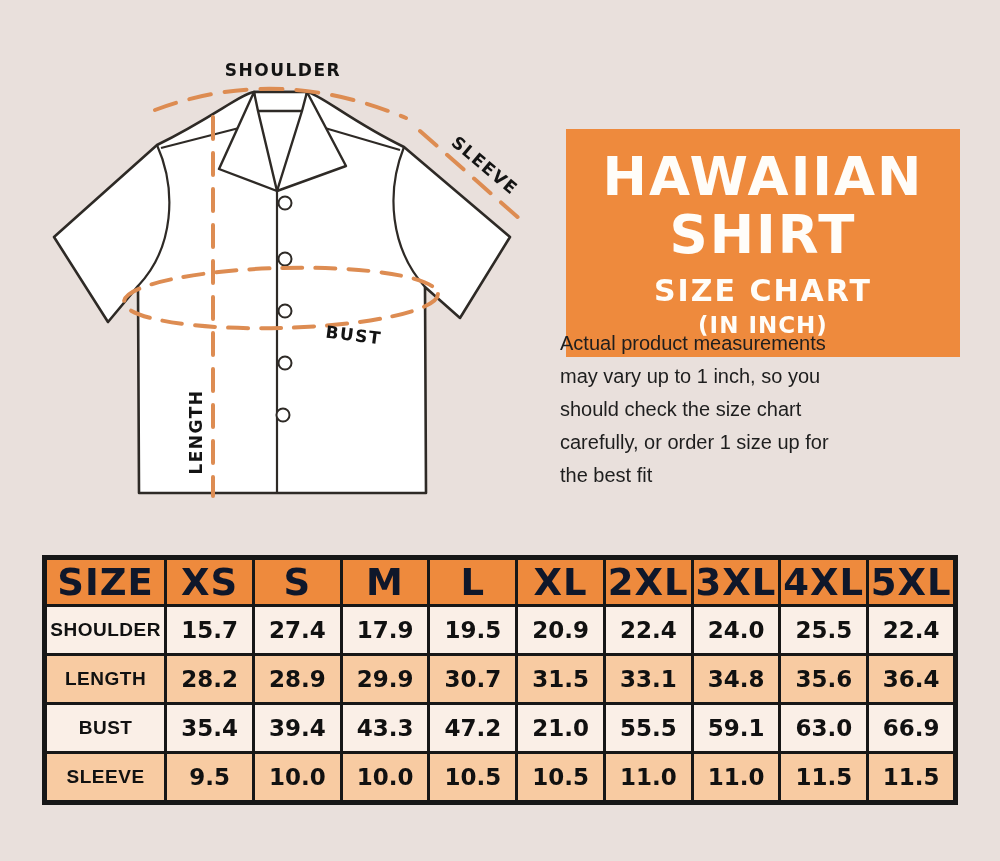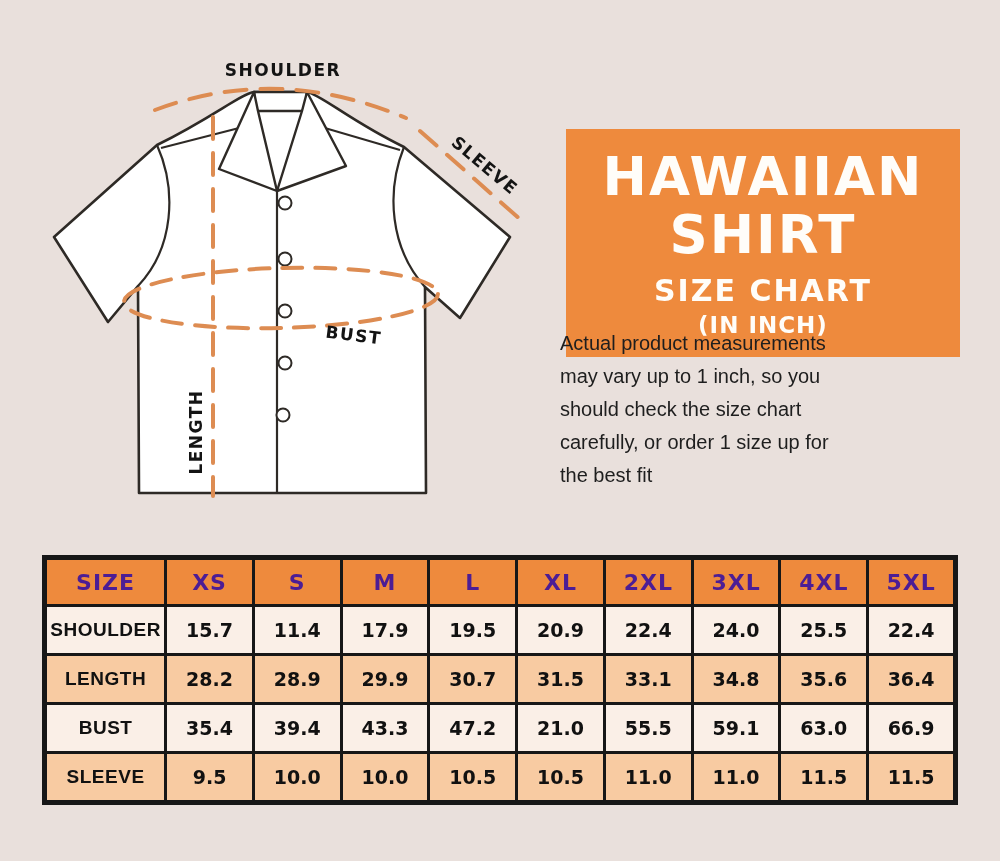--- a/index.html
+++ b/index.html
@@ -44,28 +44,28 @@
     position:absolute;left:42px;top:555px;width:916px;
     border-collapse:collapse;table-layout:fixed;
     border:5px solid var(--ink);
   }
   .size-table th,.size-table td{
     border:3px solid var(--ink);text-align:center;vertical-align:middle;
     height:46px;padding:0;color:#111;
   }
   .size-table col.c-size{width:13.3%;}
   .size-table thead th{
-    background:var(--accent);color:#4c1d95;font-size:22px;font-weight:bold;
+    background:var(--accent);color:#0f172a;font-size:37px;font-weight:bold;
     letter-spacing:1px;height:44px;
   }
   .size-table tbody th{
     font-family:"Liberation Sans",sans-serif;font-size:19px;font-weight:bold;
     letter-spacing:0.5px;
   }
-  .size-table tbody td{font-size:19px;font-weight:bold;text-align:center;}
+  .size-table tbody td{font-size:23px;font-weight:bold;text-align:center;}
   .size-table tr.cream th,.size-table tr.cream td{background:var(--cream);}
   .size-table tr.peach th,.size-table tr.peach td{background:var(--peach);}
 </style>
 </head>
 <body>
 
 <div class="canvas">
 
   <svg class="shirt-svg" viewBox="0 0 560 540">
 
@@ -140,21 +140,21 @@
           <th>2XL</th>
           <th>3XL</th>
           <th>4XL</th>
           <th>5XL</th>
         </tr>
     </thead>
     <tbody>
         <tr class="cream">
           <th>SHOULDER</th>
           <td>15.7</td>
-          <td>11.4</td>
+          <td>27.4</td>
           <td>17.9</td>
           <td>19.5</td>
           <td>20.9</td>
           <td>22.4</td>
           <td>24.0</td>
           <td>25.5</td>
           <td>22.4</td>
         </tr>
         <tr class="peach">
           <th>LENGTH</th>

